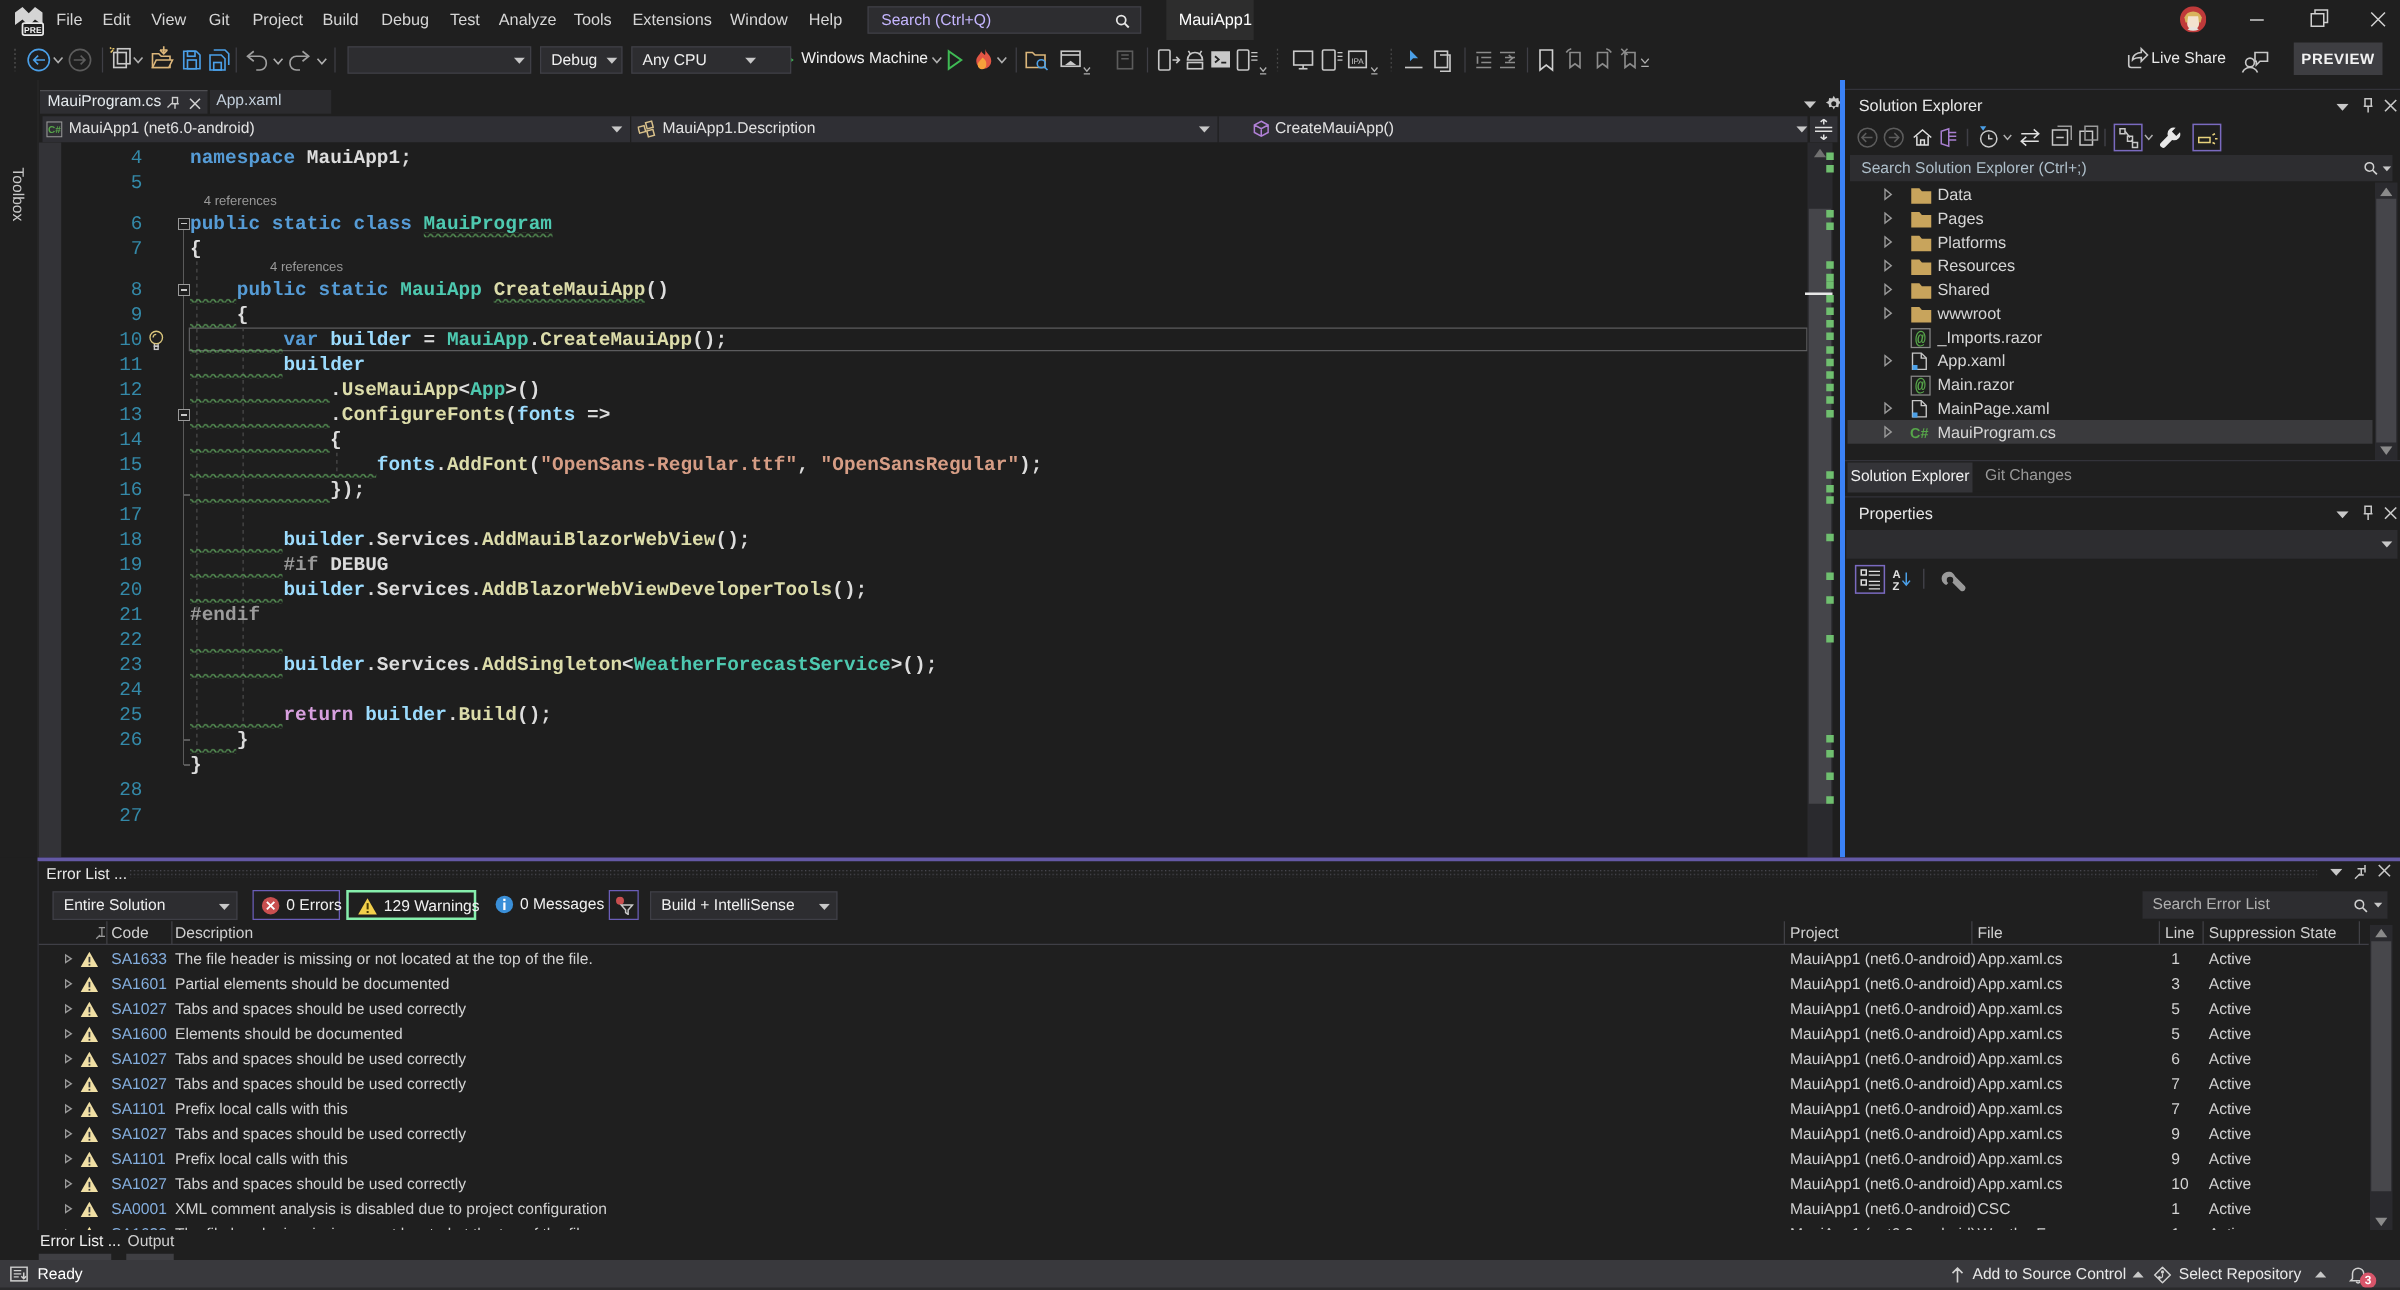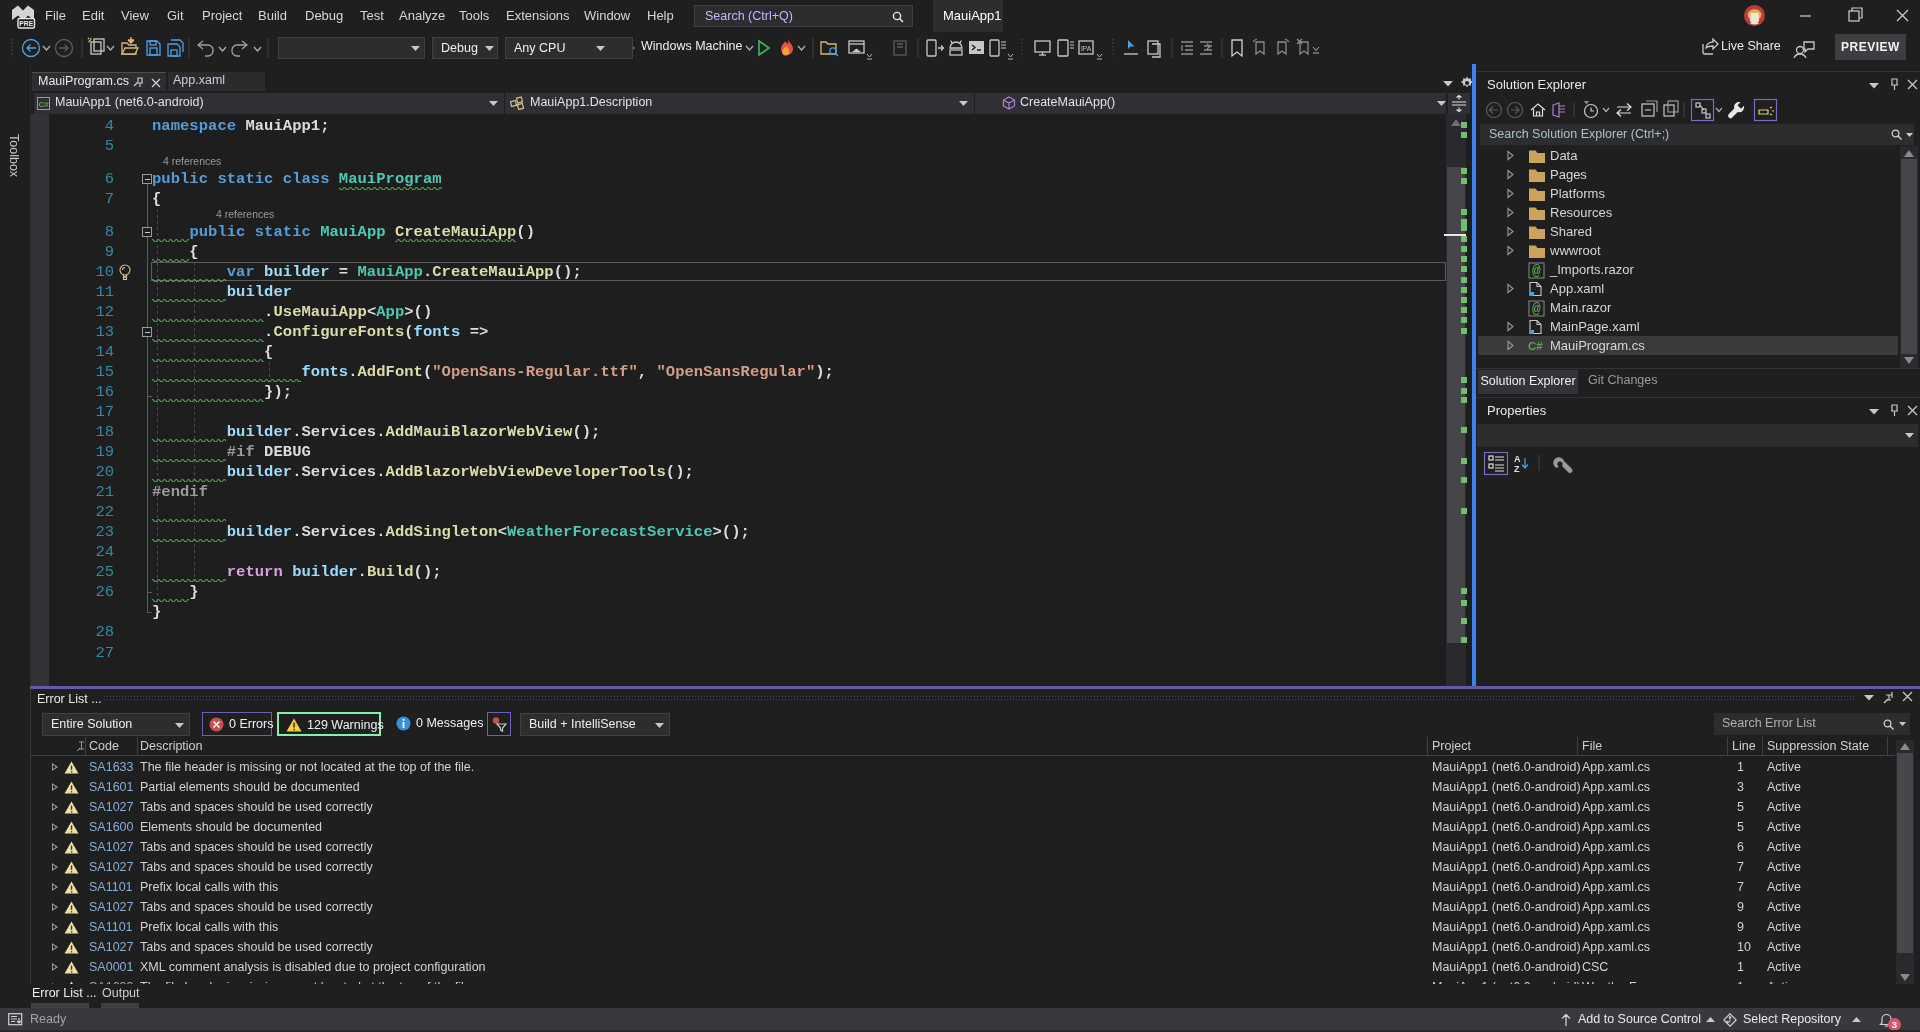--- a/index.html
+++ b/index.html
@@ -870,21 +870,21 @@
   <div class="abs" style="left:31px;top:317px;width:58px;height:5px;background:#3f3f43;"></div>
   <div class="abs" style="left:101px;top:317px;width:38px;height:5px;background:#3f3f43;"></div>
 </div>
 
 <div class="abs" id="statusbar" style="left:0;top:1008px;width:1920px;height:24px;background:#39393d;">
   <svg class="abs" style="left:8px;top:5px;" width="15" height="14" viewBox="0 0 15 14" fill="none" stroke="#d0d0d0" stroke-width="1.2">
     <rect x="0.7" y="0.7" width="13" height="11"></rect>
         <path d="M3 3.5 h6 M3 6 h6 M3 8.5 h4" stroke-width="1"></path>
         <path d="M11 5 v5 M9 8 l2 2 l2 -2"></path>
   </svg>
-  <div class="abs" style="left:30px;top:4px;font-size:12.5px;color:#a3a3a3;">Ready</div>
+  <div class="abs" style="left:30px;top:4px;font-size:12.5px;color:#ffffff;">Ready</div>
   <svg class="abs" style="left:1560px;top:5px;" width="12" height="14" viewBox="0 0 12 14" fill="none" stroke="#d0d0d0" stroke-width="1.3">
         <path d="M6 13 V2 M2 5.5 L6 1.5 L10 5.5"></path>
       </svg>
   <div class="abs" style="left:1578px;top:4px;font-size:12.5px;color:#e8e8e8;">Add to Source Control</div>
   <svg class="abs" style="left:1706px;top:9px;" width="9" height="6" viewBox="0 0 9 6">
         <path d="M0 5 l4.5 -5 l4.5 5" fill="#c8c8c8"></path>
       </svg>
   <svg class="abs" style="left:1723px;top:5px;" width="14" height="14" viewBox="0 0 14 14" fill="none" stroke="#d0d0d0" stroke-width="1.2">
         <path d="M7 0.8 L13.2 7 L7 13.2 L0.8 7 Z"></path>
         <circle cx="7" cy="4.5" r="1.3" fill="#d0d0d0" stroke="none"></circle>

